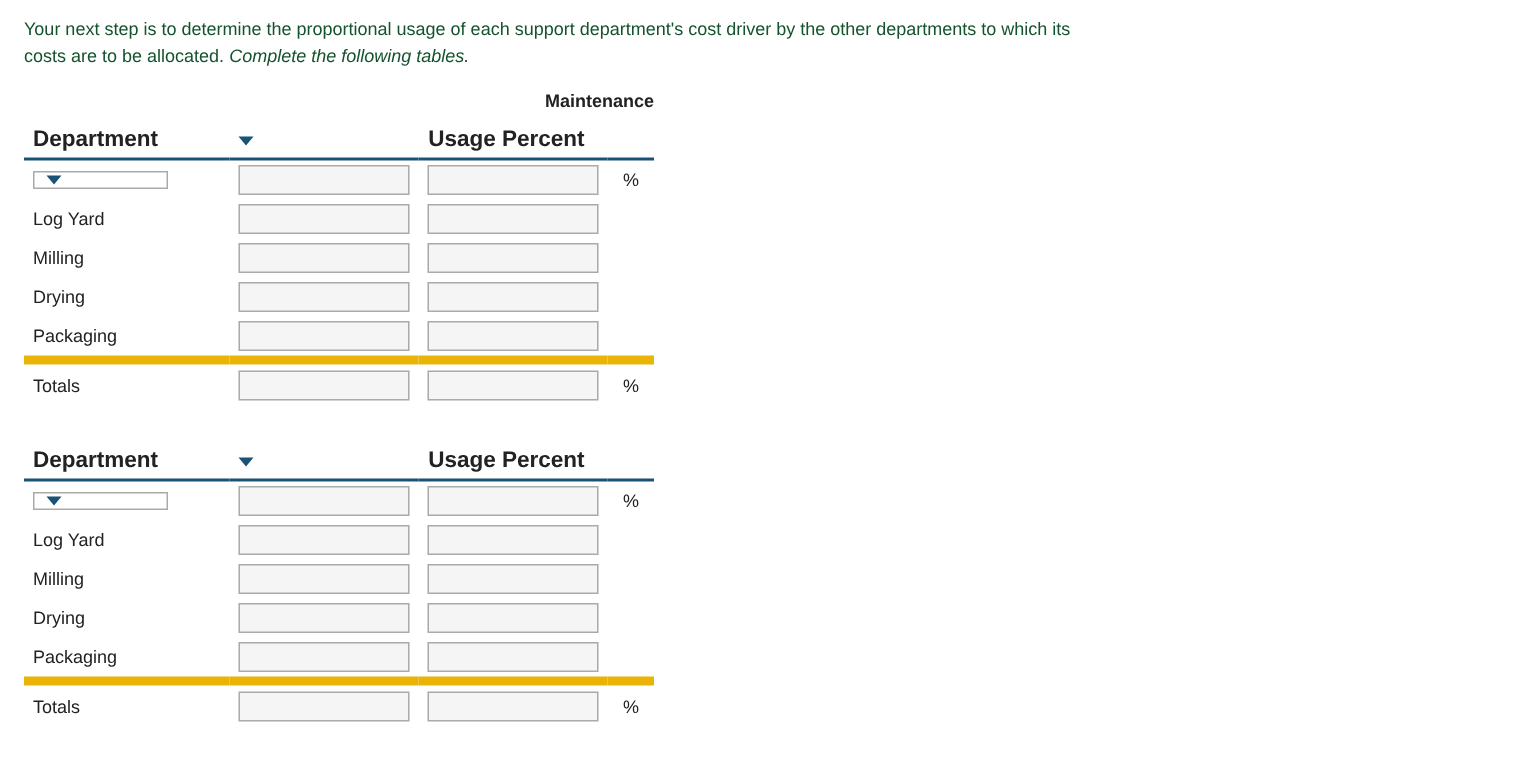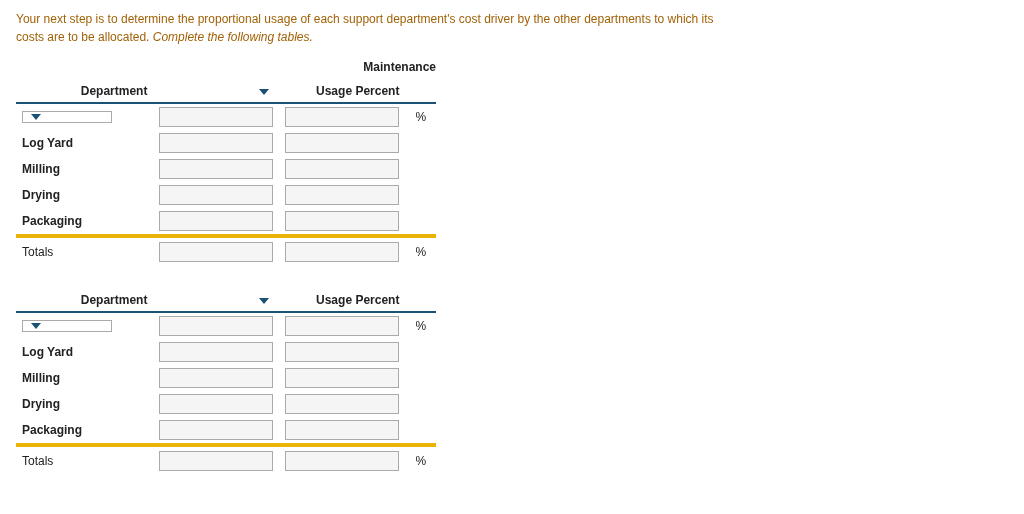--- a/index.html
+++ b/index.html
@@ -7,21 +7,21 @@
       font-family: Arial, sans-serif;
       font-size: 12px;
       color: #222;
       background: #fff;
       padding: 10px 16px;
       width: 1024px;
       min-height: 514px;
     }
     .intro-text {
       font-size: 12px;
-      color: #a16207;
+      color: #14532d;
       line-height: 1.5;
       margin-bottom: 14px;
       max-width: 720px;
     }
     .intro-text em {
       font-style: italic;
     }
     .section {
       margin-bottom: 24px;
       max-width: 420px;
@@ -30,25 +30,25 @@
       font-size: 12px;
       font-weight: bold;
       text-align: right;
       margin-bottom: 6px;
     }
     table {
       border-collapse: collapse;
       width: 100%;
     }
     thead tr th {
-      font-size: 12px;
+      font-size: 15px;
       font-weight: bold;
       border-bottom: 2px solid #1a5276;
       padding: 4px 6px;
-      text-align: right;
+      text-align: left;
     }
     tbody tr td {
       padding: 3px 6px;
       font-size: 12px;
       vertical-align: middle;
     }
     .dropdown-cell {
       display: flex;
       align-items: center;
     }
@@ -81,28 +81,27 @@
     }
     .pct-label {
       font-size: 12px;
       padding-left: 4px;
     }
     td.col-dept { width: 120px; }
     td.col-val1 { width: 110px; }
     td.col-val2 { width: 110px; }
     td.col-pct  { width: 20px; }
     .totals-row td {
-      border-top: 4px solid #eab308;
+      border-top: 6px solid #eab308;
       padding-top: 4px;
       font-size: 12px;
     }
     .dept-label {
       font-size: 12px;
       padding-left: 0;
-      font-weight: bold;
     }
     th.col-dept { width: 120px; }
     th.col-val1 { width: 110px; }
     th.col-val2 { width: 110px; }
     th.col-pct  { width: 20px; }
   </style>
 </head>
 <body>
 
 <p class="intro-text">

